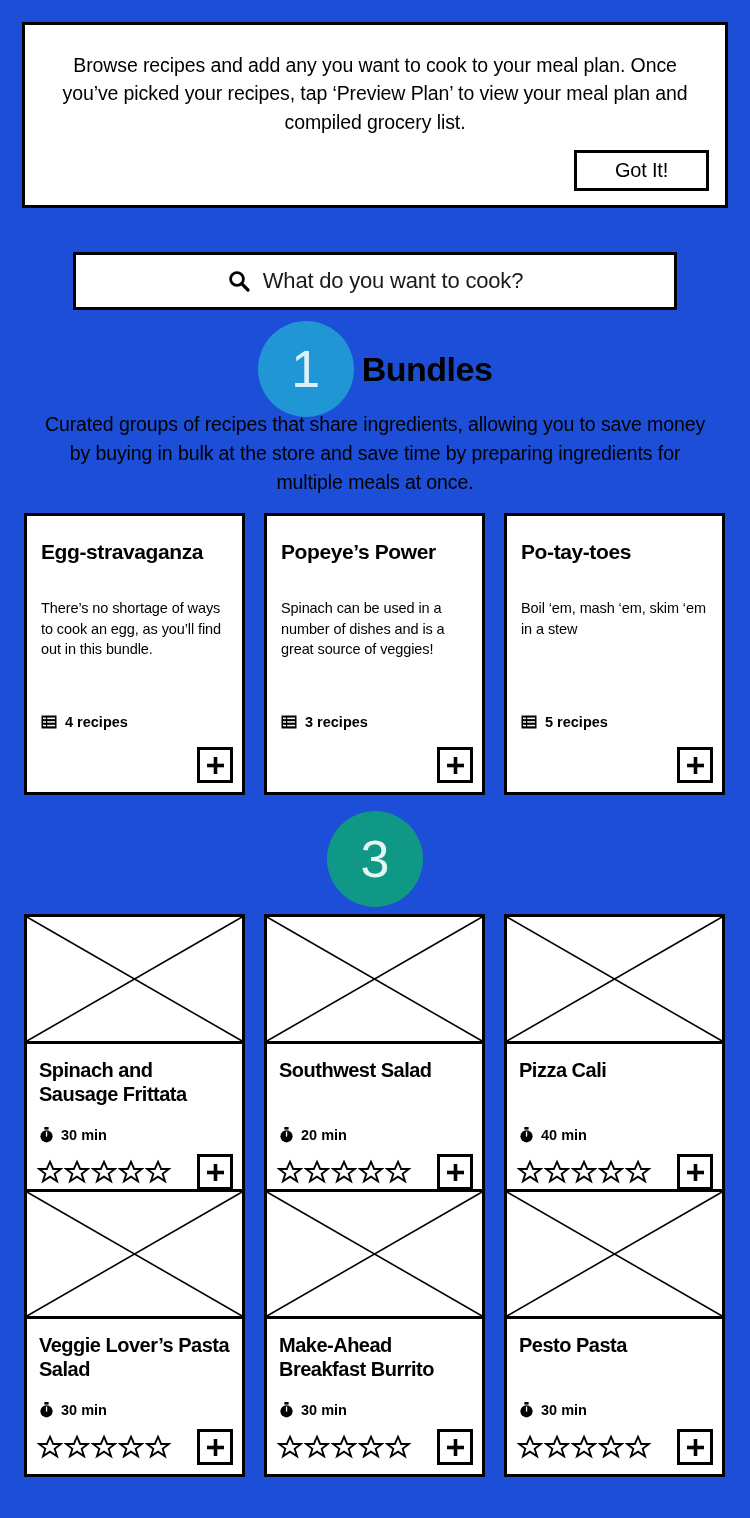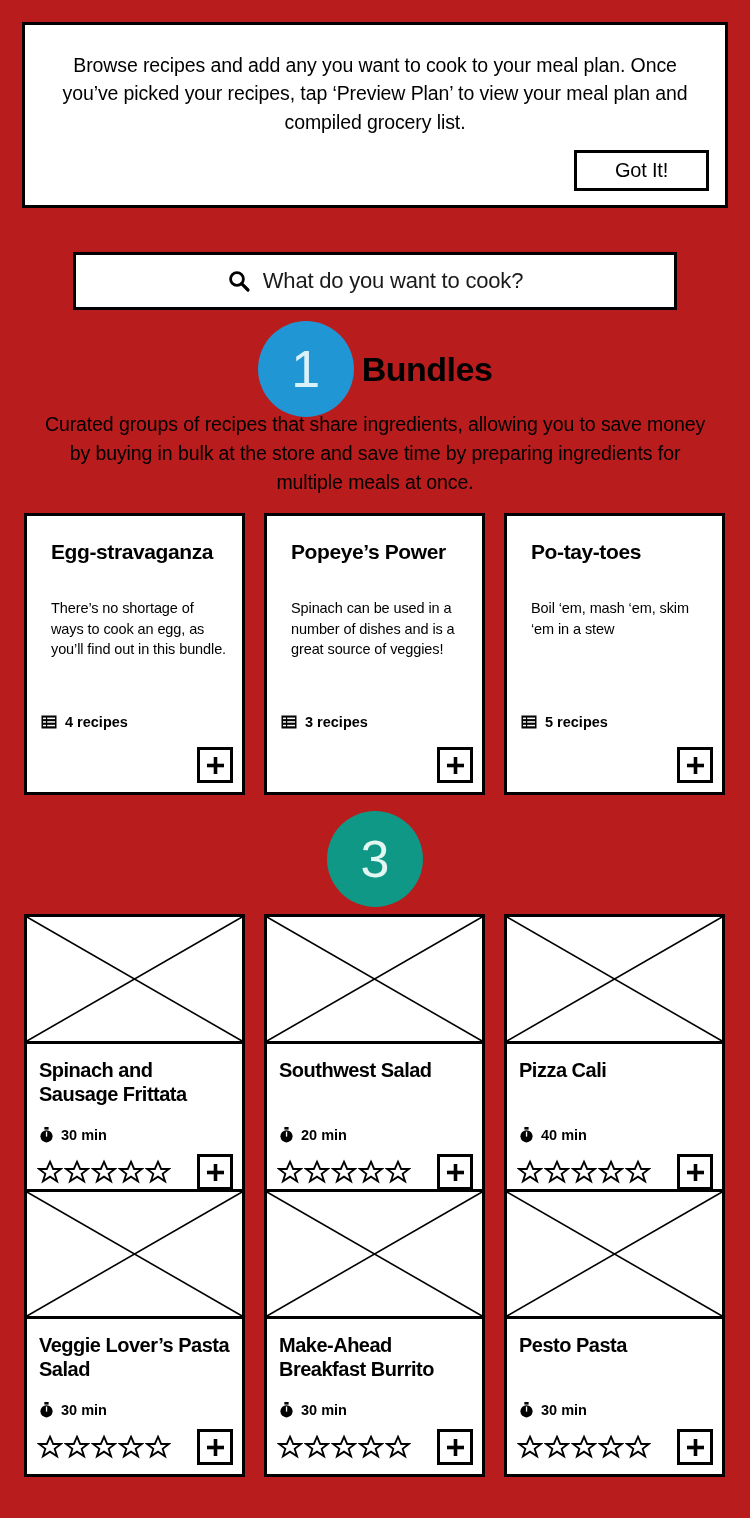--- a/index.html
+++ b/index.html
@@ -8,21 +8,21 @@
     height: 1518px;
     background: #ffffff;
     font-family: "Liberation Sans", sans-serif;
     color: #000000;
     overflow: hidden;
   }
   .page {
     position: relative;
     width: 750px;
     height: 1518px;
-    background: #b91c1c;
+    background: #1d4ed8;
   }
 
   
   .banner {
     position: absolute;
     left: 22px;
     top: 22px;
     width: 706px;
     height: 186px;
     border: 3px solid #000;
@@ -141,21 +141,21 @@
     border: 3px solid #000;
     background: #fff;
     position: relative;
     cursor: pointer;
   }
 
   
   .bundle-row { top: 513px; }
   .bundle-card {
     height: 282px;
-    padding: 24px 14px 14px 24px;
+    padding: 24px 14px 14px 14px;
     display: flex;
     flex-direction: column;
   }
   .bundle-title {
     font-size: 21px;
     font-weight: bold;
     letter-spacing: -0.4px;
     line-height: 1.15;
   }
   .bundle-desc {

